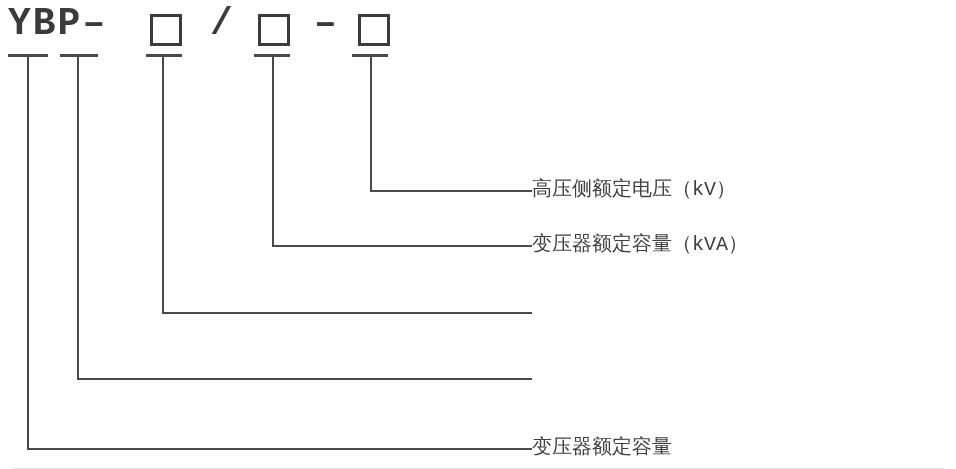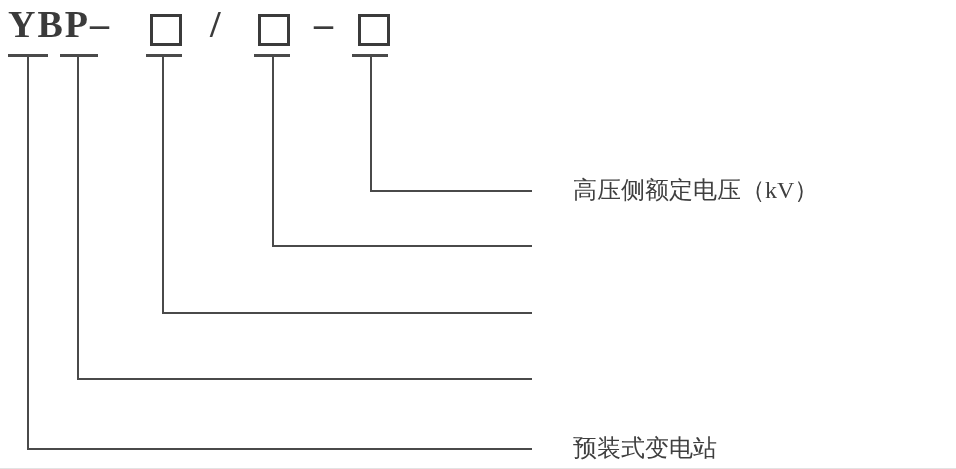--- a/index.html
+++ b/index.html
@@ -6,22 +6,23 @@
     margin: 0;
     padding: 0;
     background: #ffffff;
   }
   .diagram {
     position: relative;
     width: 956px;
     height: 469px;
     background: #ffffff;
     overflow: hidden;
-    font-family: Liberation Serif, serif;
+    font-family: Liberation Mono, monospace;
     color: #3b3b3b;
+    border-radius: 16px;
   }
   
   .model-code-part {
     position: absolute;
     top: 0px;
     font-size: 38px;
     font-weight: 700;
     letter-spacing: 2px;
     color: #3b3b3b;
     line-height: 48px;
@@ -45,22 +46,22 @@
   
   .connector {
     position: absolute;
     top: 57px;
     border-left: 2px solid #4a4a4a;
     border-bottom: 2px solid #4a4a4a;
   }
   
   .callout-label {
     position: absolute;
-    left: 573px;
-    font-size: 24px;
+    left: 532px;
+    font-size: 20px;
     font-weight: 400;
     color: #3f3f3f;
     line-height: 34px;
     white-space: nowrap;
   }
   .page-bottom-edge {
     position: absolute;
     left: 0;
     bottom: 0;
     width: 100%;
@@ -92,19 +93,20 @@
   <div class="tick" style="left:352px; width:36px;"></div>
 
   <div class="connector" style="left:370px; width:160px; height:133px;"></div>
   <div class="connector" style="left:272px; width:258px; height:188px;"></div>
   <div class="connector" style="left:162px; width:368px; height:255px;"></div>
   <div class="connector" style="left:77px;  width:453px; height:321px;"></div>
   <div class="connector" style="left:27px;  width:503px; height:391px;"></div>
 
   <div class="callout-label" style="top:173px;">高压侧额定电压（kV）</div>
 
+  <div class="callout-label" style="top:228px;">变压器额定容量（kVA）</div>
 
 
 
-  <div class="callout-label" style="top:431px;">预装式变电站</div>
+  <div class="callout-label" style="top:431px;">变压器额定容量</div>
 
   <div class="page-bottom-edge"></div>
 </div>
 
 </body></html>

